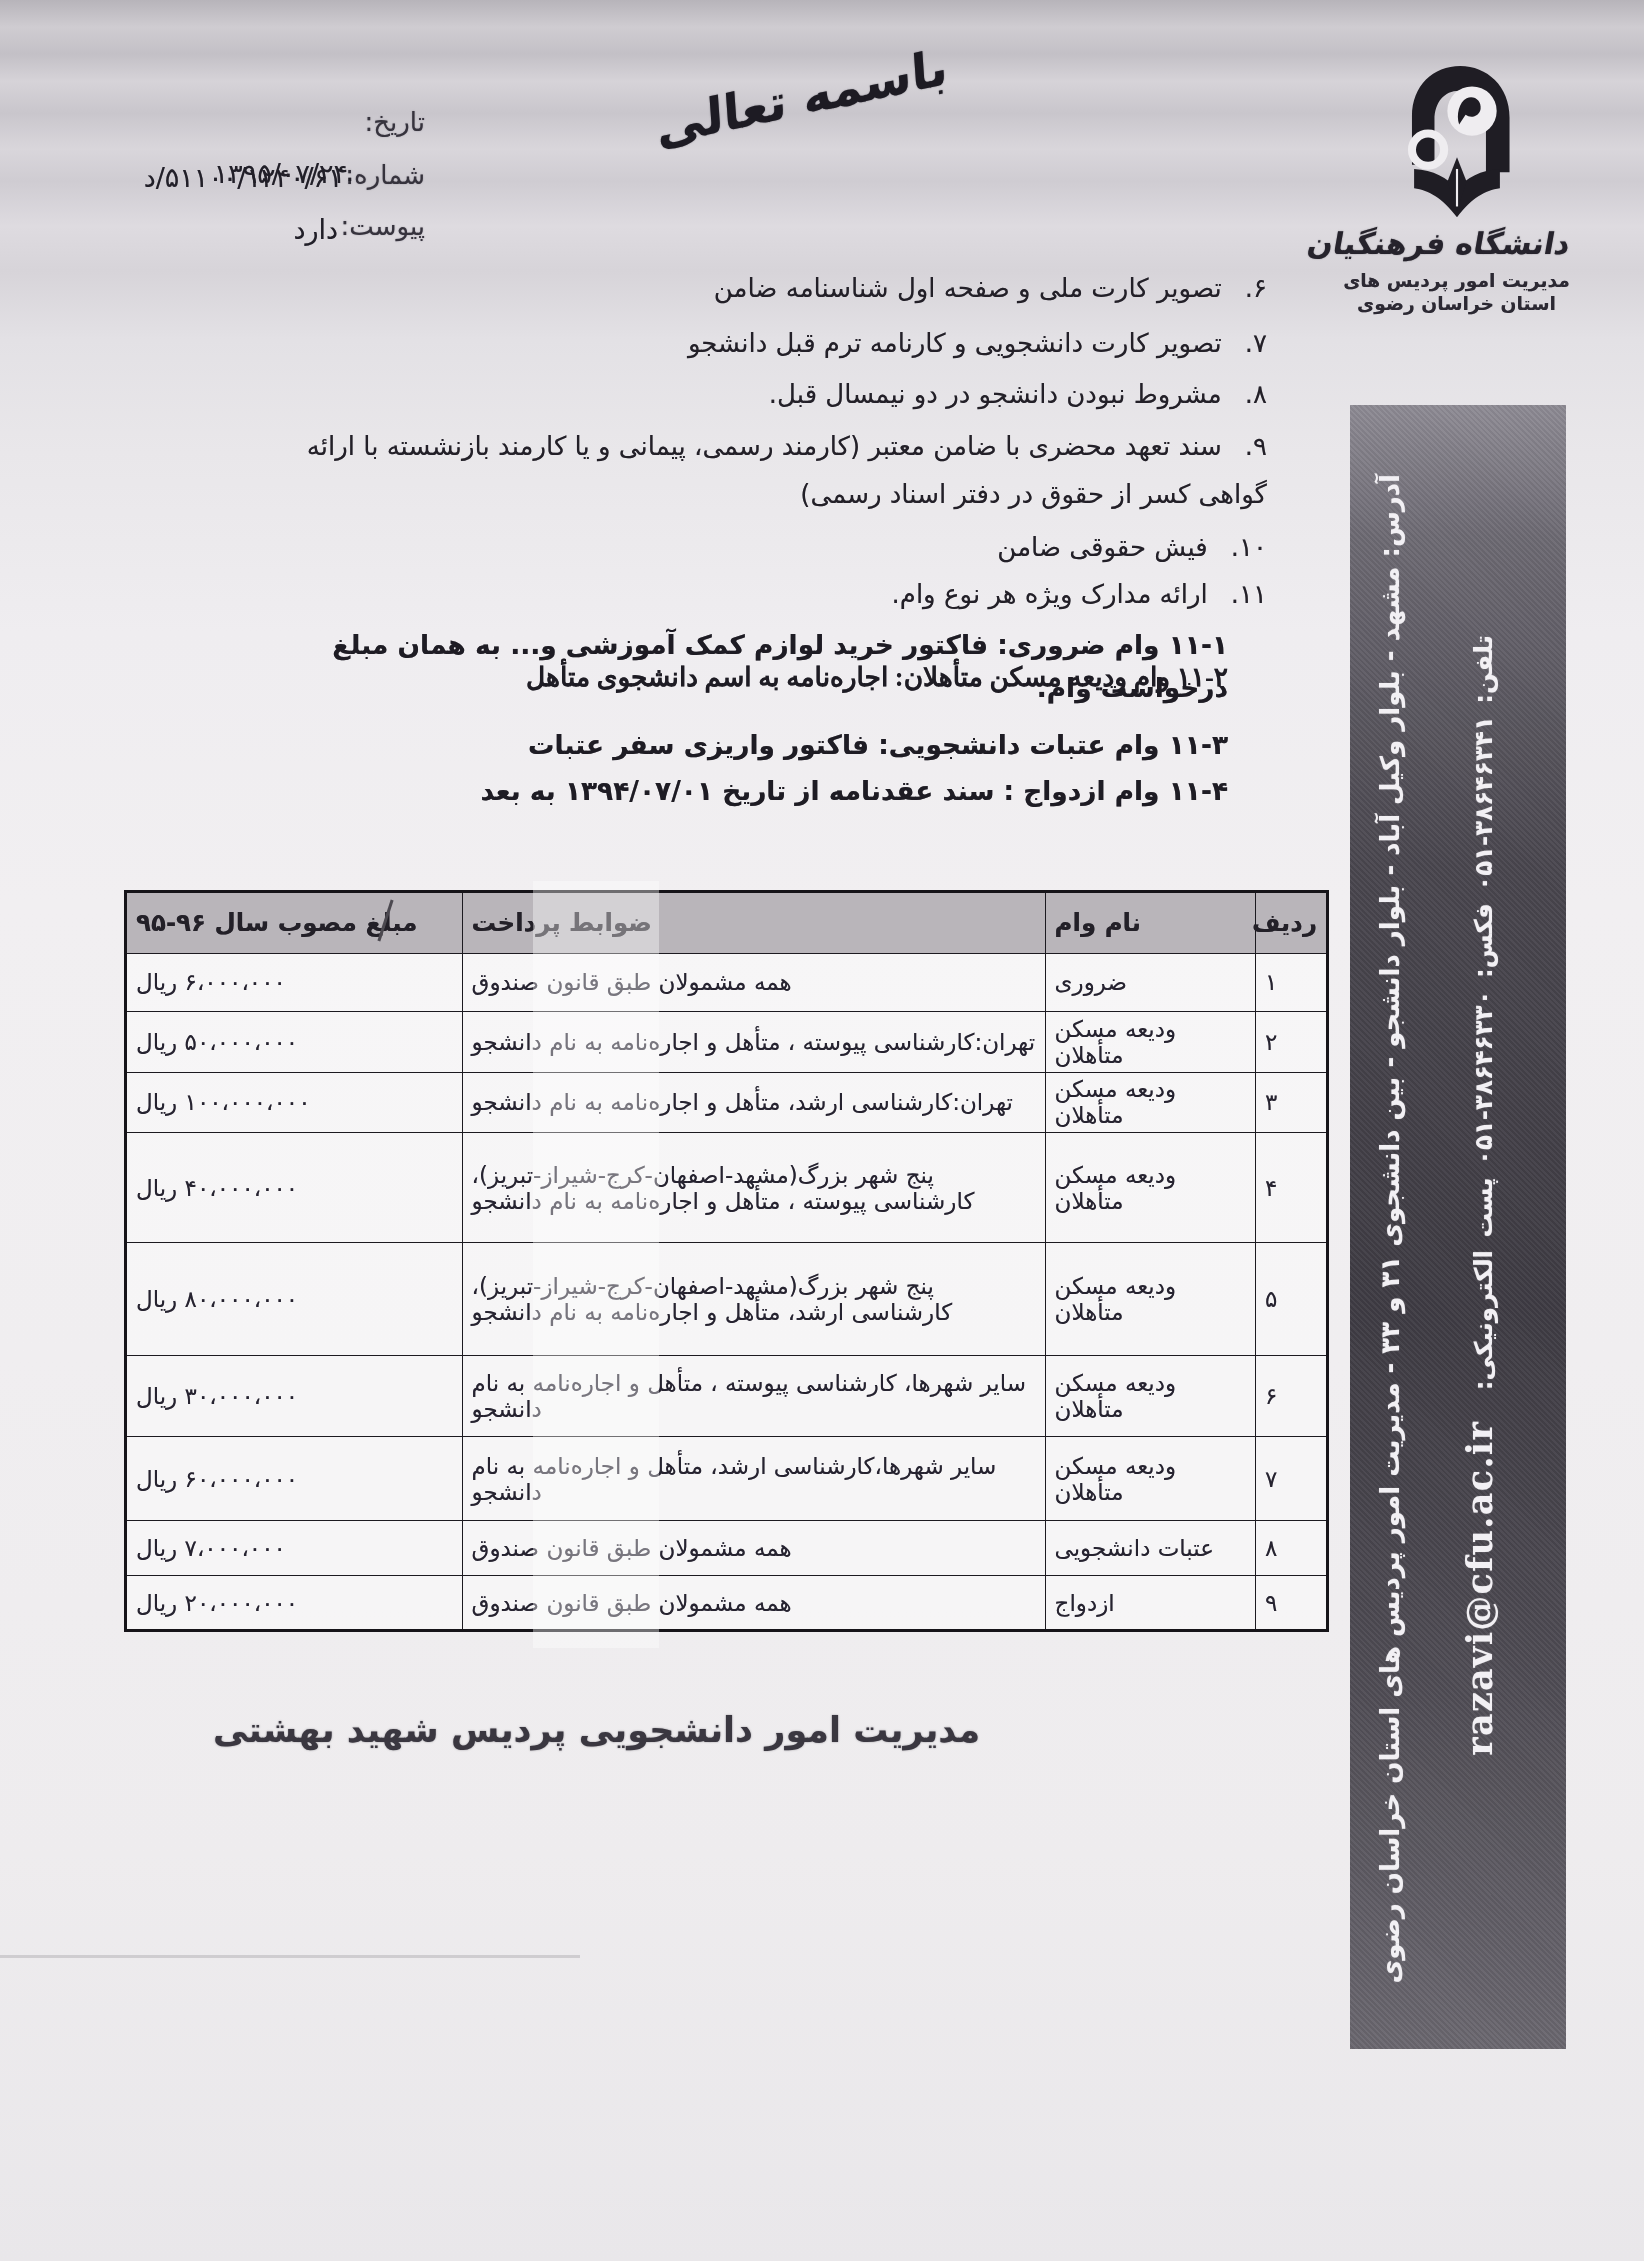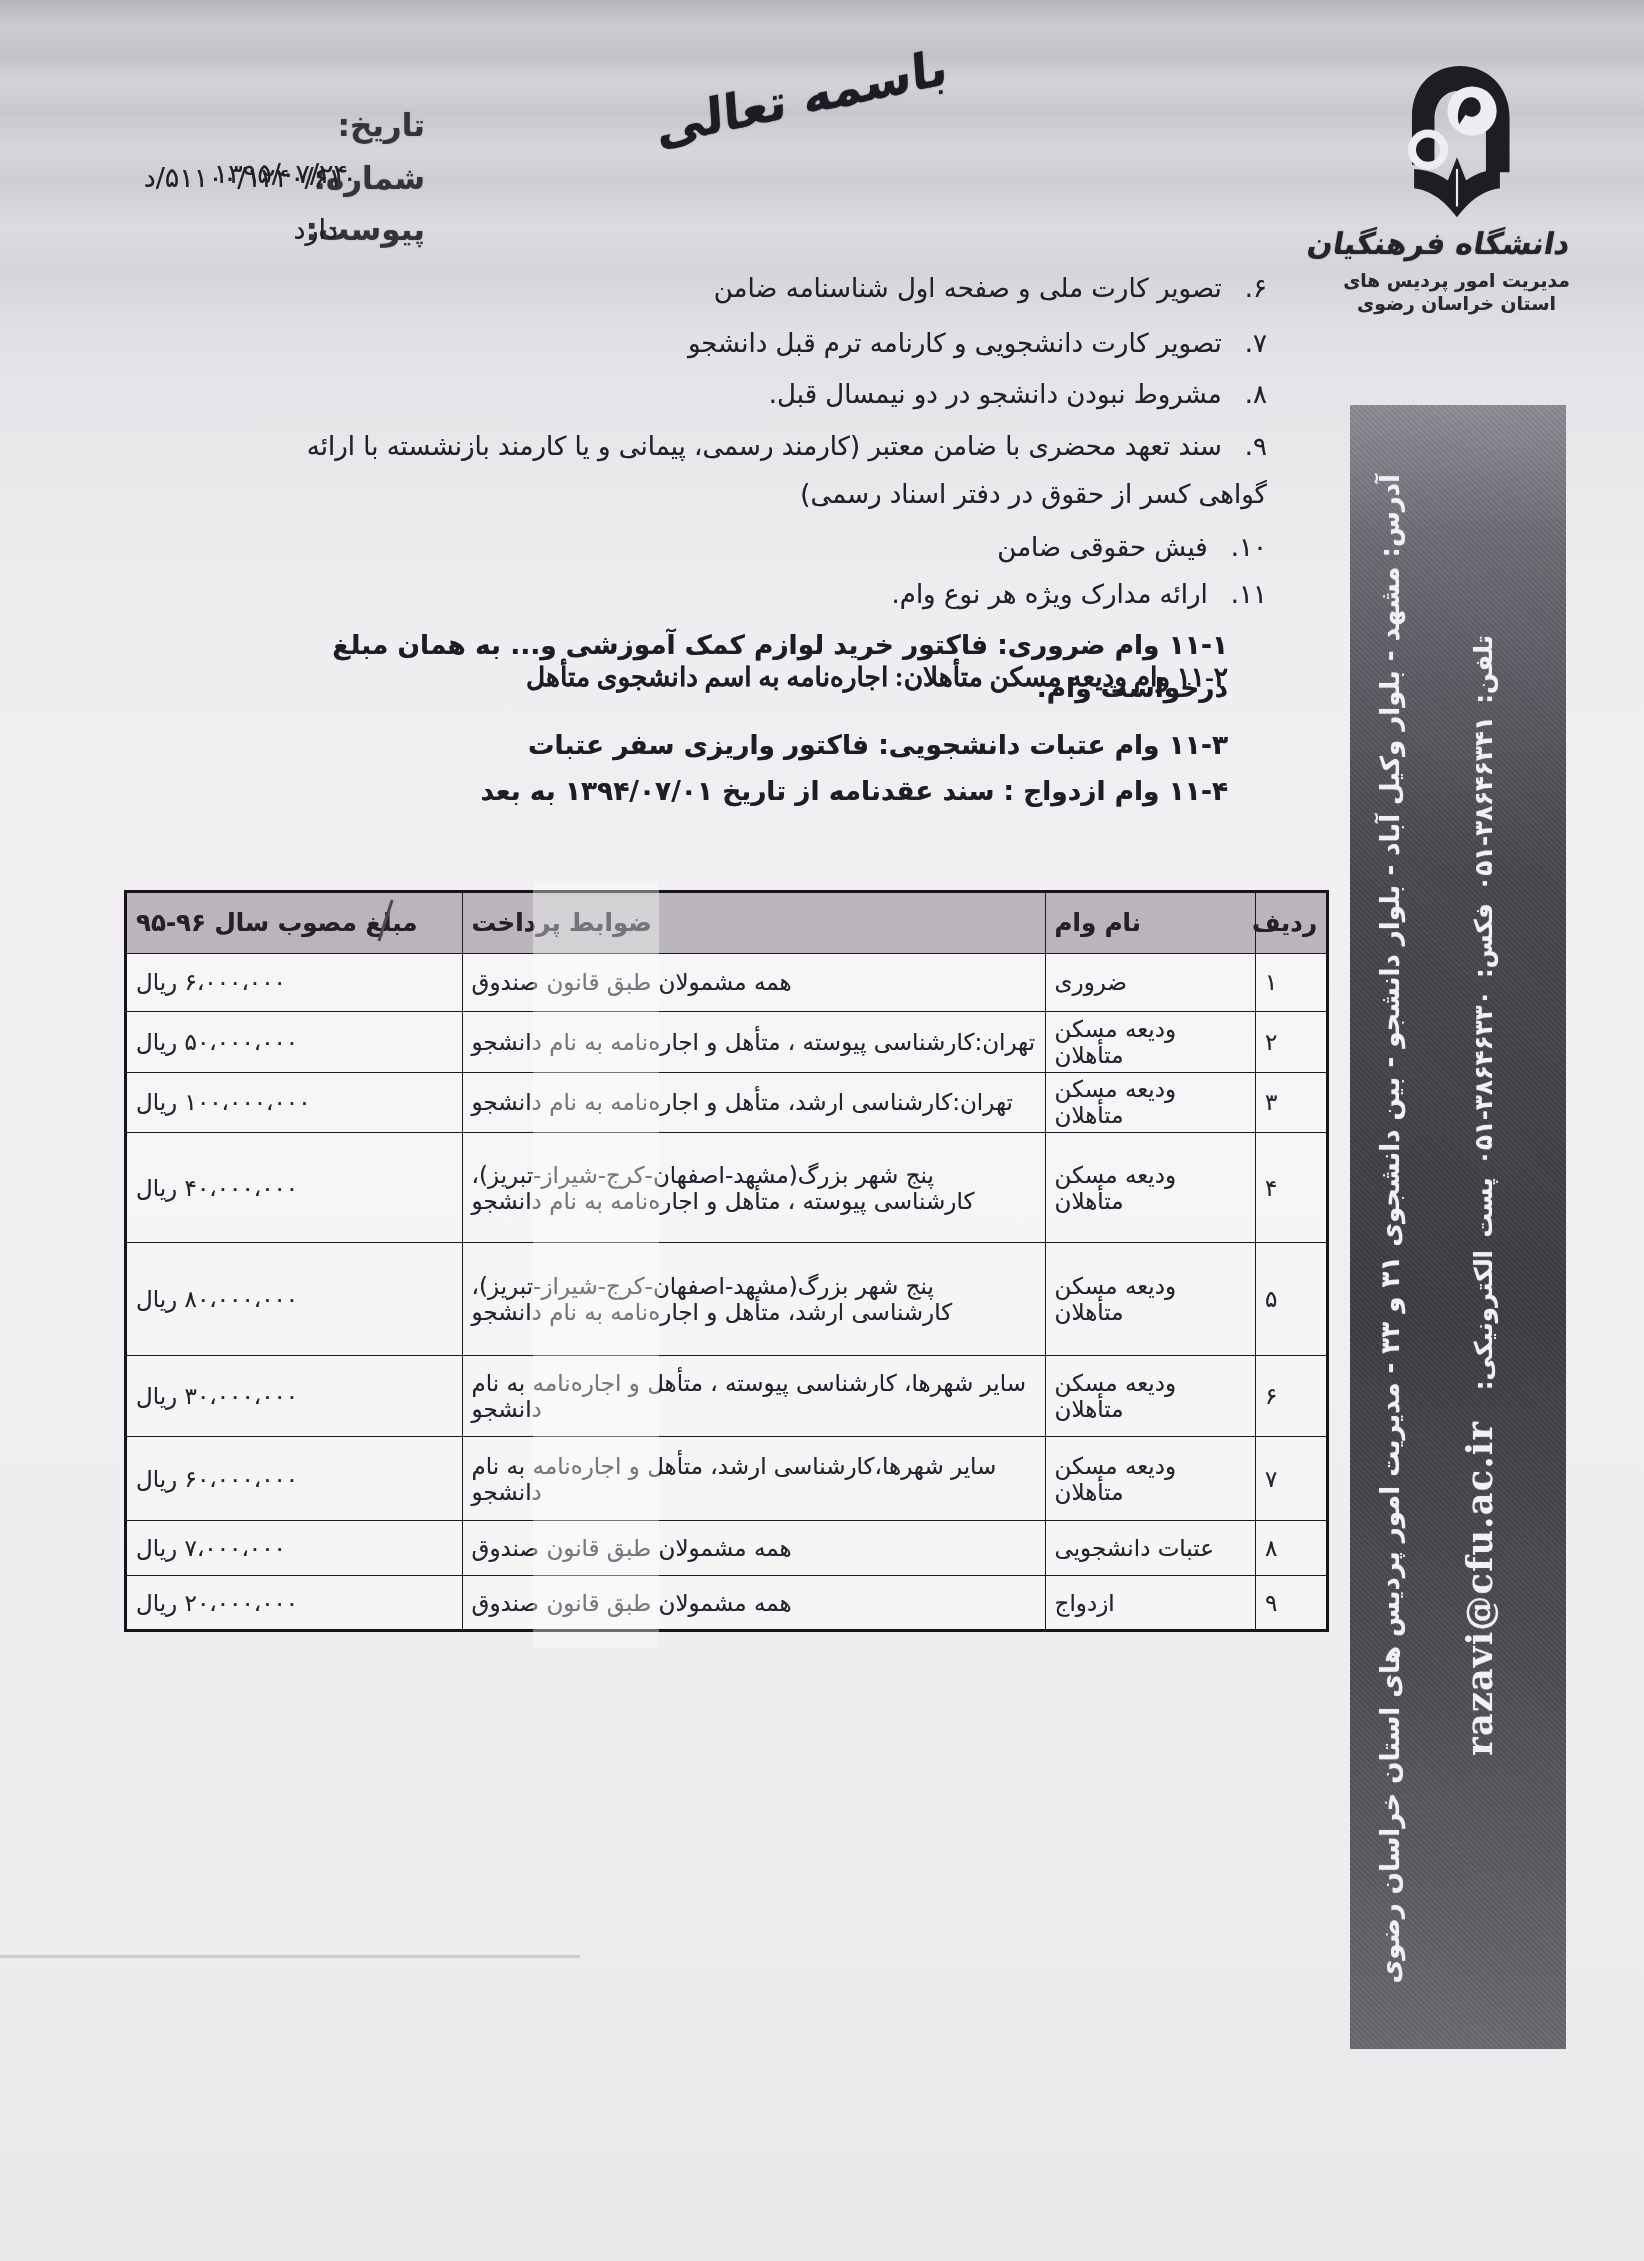--- a/index.html
+++ b/index.html
@@ -6,21 +6,21 @@
   .page{
     position:relative;width:1644px;height:2261px;overflow:hidden;
     font-family:"DejaVu Sans",sans-serif;color:#232028;
     background:linear-gradient(180deg,
       #b7b4ba 0%, #cfccd1 1.2%, #c3c0c6 2.4%, #d6d3d8 3.6%, #c9c6cc 5%,
       #d9d6db 6.6%, #cfccd2 8%, #dedbe0 10%, #d7d4d9 12%, #e3e1e5 15%,
       #e9e7ea 20%, #efedf0 28%, #f1eff1 40%, #f0eef0 60%, #eeecee 82%, #e9e7ea 100%);
   }
   .ink{color:#232028;text-shadow:0 0 0.6px rgba(45,42,54,.45);}
   
-  .hlabel{position:absolute;font-size:31px;font-weight:bold;direction:rtl;white-space:nowrap;color:#36333d;text-shadow:0 0 1.3px rgba(70,66,80,.5);}
+  .hlabel{position:absolute;font-size:26px;font-weight:normal;direction:rtl;white-space:nowrap;color:#36333d;text-shadow:0 0 1.3px rgba(70,66,80,.5);}
   .hvalue{position:absolute;font-size:27px;direction:rtl;white-space:nowrap;color:#211f28;text-shadow:0 0 0.6px rgba(45,42,54,.5);}
   
   .bismillah{
     position:absolute;left:705px;top:64px;width:245px;text-align:center;
     font-size:49px;font-weight:bold;direction:rtl;white-space:nowrap;
     transform:rotate(-12deg) skewX(-8deg);color:#1d1b23;text-shadow:0 0 1.3px rgba(30,28,38,.6);
   }
   
   .logo-block{position:absolute;left:1343px;top:36px;width:227px;text-align:center;}
   .uni-name{font-size:30px;font-weight:bold;direction:rtl;white-space:nowrap;transform:skewX(-10deg);margin-top:-5.2px;color:#26232c;text-shadow:0 0 1.3px rgba(38,35,44,.55);}
@@ -185,20 +185,21 @@
         </tr>
         <tr>
           <td>۹</td>
           <td>ازدواج</td>
           <td>همه مشمولان طبق قانون صندوق</td>
           <td>۲۰،۰۰۰،۰۰۰ ریال</td>
         </tr>
       </tbody>
   </table>
 
+  <div class="signature">مدیریت امور دانشجویی پردیس شهید بهشتی</div>
 
   <div class="strip"></div>
   <div class="vline address">آدرس: مشهد - بلوار وکیل آباد - بلوار دانشجو - بین دانشجوی ۳۱ و ۳۳ - مدیریت امور پردیس های استان خراسان رضوی</div>
   <div class="vline contact">
     <span>تلفن: ۳۸۶۴۶۳۴۱-۰۵۱    فکس: ۳۸۶۴۶۳۳۰-۰۵۱    پست الکترونیکی:</span>
     <span class="email">razavi@cfu.ac.ir</span>
   </div>
 
   <div class="artifact-col"></div>
   <div class="artifact-slash"></div>

